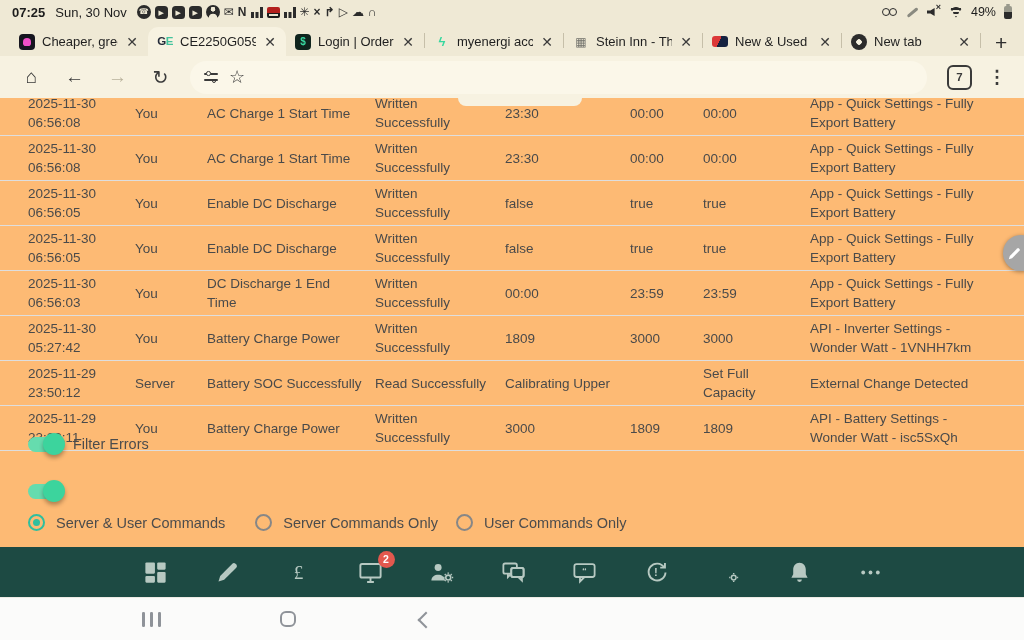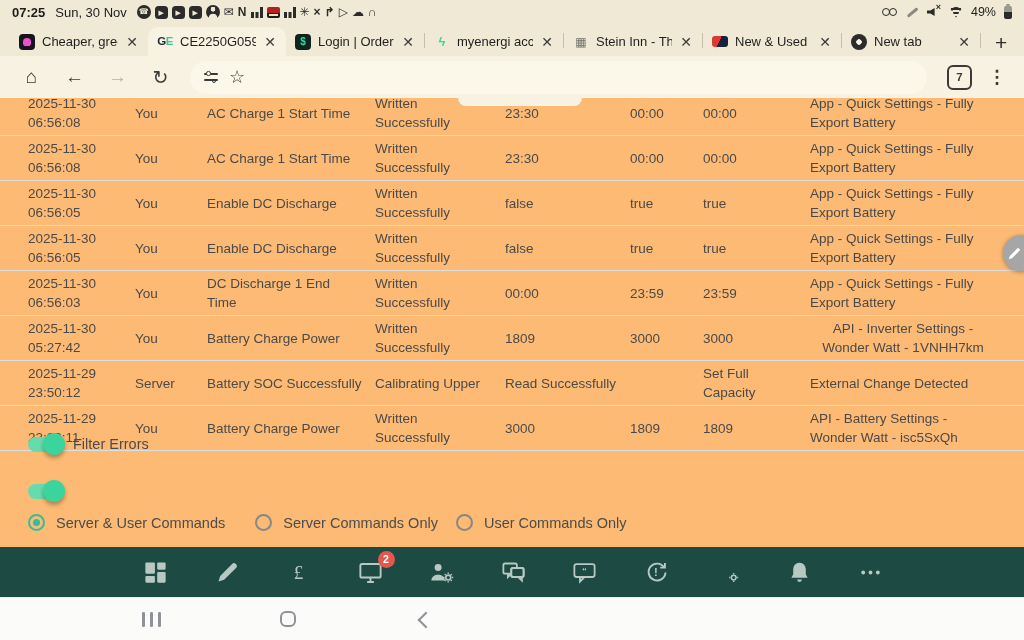--- a/index.html
+++ b/index.html
@@ -311,29 +311,29 @@
       </div>
       <div class="trow">
         <div style="white-space: pre-line;">2025-11-30
 05:27:42</div>
         <div style="white-space: normal;">You</div>
         <div style="white-space: normal;">Battery Charge Power</div>
         <div style="white-space: normal;">Written Successfully</div>
         <div style="white-space: normal;">1809</div>
         <div style="white-space: normal;">3000</div>
         <div style="white-space: normal;">3000</div>
-        <div style="white-space: normal; text-align: center;">API - Inverter Settings - Wonder Watt - 1VNHH7km</div>
+        <div style="white-space: normal;">API - Inverter Settings - Wonder Watt - 1VNHH7km</div>
       </div>
       <div class="trow">
         <div style="white-space: pre-line;">2025-11-29
 23:50:12</div>
         <div style="white-space: normal;">Server</div>
         <div style="white-space: normal;">Battery SOC Successfully</div>
+        <div style="white-space: normal;">Read Successfully</div>
         <div style="white-space: normal;">Calibrating Upper</div>
-        <div style="white-space: normal;">Read Successfully</div>
         <div style="white-space: normal;"></div>
         <div style="white-space: normal;">Set Full Capacity</div>
         <div style="white-space: normal;">External Change Detected</div>
       </div>
       <div class="trow">
         <div style="white-space: pre-line;">2025-11-29
 23:33:11</div>
         <div style="white-space: normal;">You</div>
         <div style="white-space: normal;">Battery Charge Power</div>
         <div style="white-space: normal;">Written Successfully</div>

